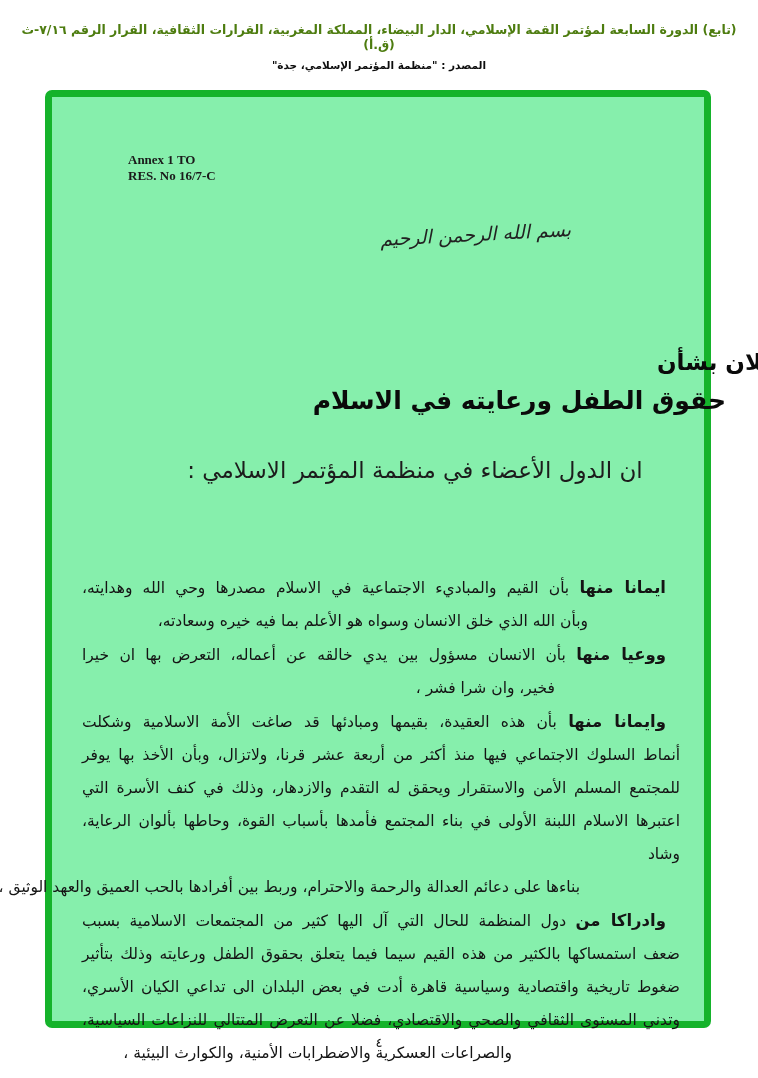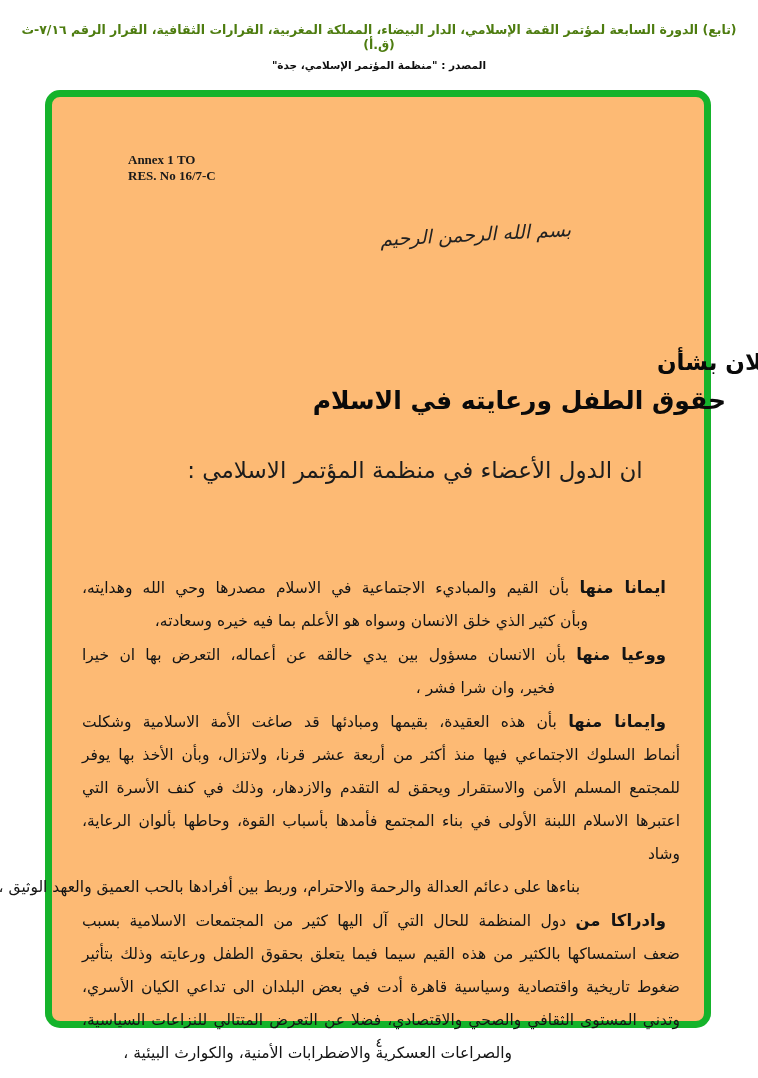--- a/index.html
+++ b/index.html
@@ -8,22 +8,22 @@
     font-family:"DejaVu Sans", sans-serif; color:#111; overflow:hidden;
   }
   
   .hdr { position:absolute; top:22px; left:10px; right:10px; text-align:center; direction:rtl; }
   .hdr-l1 { font-size:12.5px; font-weight:bold; color:#4d7c0f; }
   .hdr-l2 { font-size:10.5px; font-weight:bold; margin-top:7px; color:#0d0d0d; }
 
   
   .frame {
     position:absolute; left:45px; top:90px; width:666px; height:938px;
-    box-sizing:border-box; border:7px solid #15b32b; border-radius:15px;
-    background:#fdba74;
+    box-sizing:border-box; border:7px solid #15b32b; border-radius:7px;
+    background:#86efac;
   }
 
   .annex {
     position:absolute; left:76px; top:55px;
     font-family:"Liberation Serif", serif; font-size:13px; font-weight:bold;
     line-height:16px; color:#1a1a1a;
   }
 
   .basmala {
     position:absolute; left:328px; top:126px; direction:rtl;
@@ -76,21 +76,21 @@
       <div class="t1">اعلان بشأن</div>
       <div class="t2">حقوق الطفل ورعايته في الاسلام</div>
     </div>
 
     <div class="intro">ان الدول الأعضاء في منظمة المؤتمر الاسلامي :</div>
 
     <div class="bodytext">
 
       <div class="para">
         <div class="ln first"><span class="lead">ايمانا منها</span><span> بأن القيم والمباديء الاجتماعية في الاسلام مصدرها وحي الله وهدايته،</span></div>
-        <div class="ln end" style="padding-right:92px;">وبأن كثير الذي خلق الانسان وسواه هو الأعلم بما فيه خيره وسعادته،</div>
+        <div class="ln end" style="padding-right:92px;">وبأن الله الذي خلق الانسان وسواه هو الأعلم بما فيه خيره وسعادته،</div>
       </div>
 
       <div class="para">
         <div class="ln first"><span class="lead">ووعيا منها</span><span> بأن الانسان مسؤول بين يدي خالقه عن أعماله، التعرض بها ان خيرا</span></div>
         <div class="ln end" style="padding-right:125px;">فخير، وان شرا فشر ،</div>
       </div>
 
       <div class="para">
         <div class="ln first"><span class="lead">وايمانا منها</span><span> بأن هذه العقيدة، بقيمها ومبادئها قد صاغت الأمة الاسلامية وشكلت</span></div>
         <div class="ln">أنماط السلوك الاجتماعي فيها منذ أكثر من أربعة عشر قرنا، ولاتزال، وبأن الأخذ بها يوفر</div>

